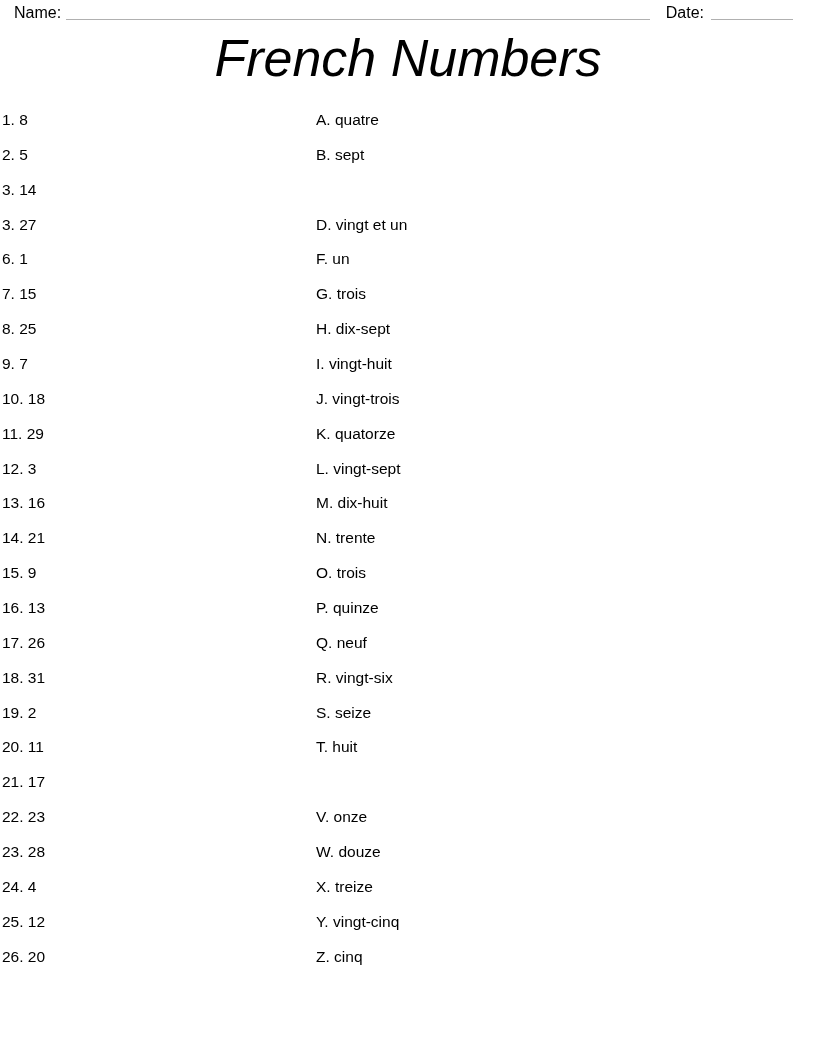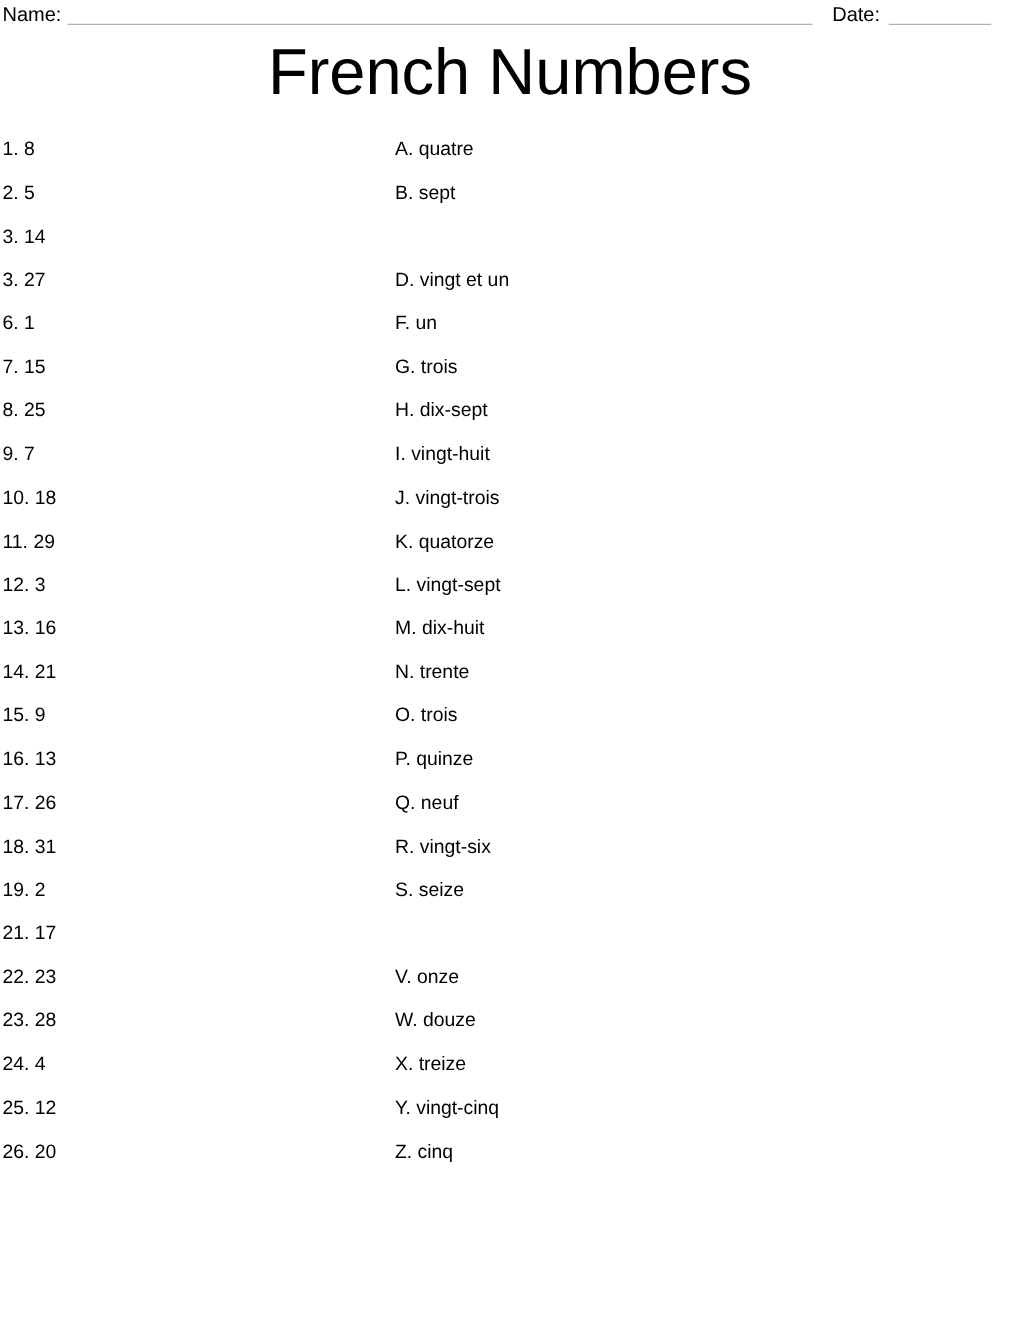--- a/index.html
+++ b/index.html
@@ -16,20 +16,21 @@
     font-family: "Liberation Sans", sans-serif;
     overflow: hidden;
   }
   
   .topline {
     display: flex;
     align-items: flex-end;
     padding: 3px 23px 0 2px;
     font-size: 16px;
     line-height: 19px;
+    margin-left: 12px;
   }
   .writeline {
     border-bottom: 1px solid #b0b0b0;
     height: 16px;
   }
   .name-line {
     flex: 1 1 auto;
     margin: 0 16px 2px 5px;
   }
   .date-line {
@@ -37,20 +38,21 @@
     margin: 0 0 2px 7px;
   }
   
   .title {
     margin: 6px 0 0 0;
     font-size: 52px;
     font-weight: 400;
     line-height: 60px;
     text-align: center;
     letter-spacing: 0;
+    font-style: italic;
   }
   
   .list {
     position: absolute;
     top: 103px;
     left: 2px;
     right: 0;
     font-size: 15.5px;
   }
   .row {
@@ -147,20 +149,24 @@
       </div>
       <div class="row">
         <span class="q">18. 31</span>
         <span class="a">R. vingt-six</span>
       </div>
       <div class="row">
         <span class="q">19. 2</span>
         <span class="a">S. seize</span>
       </div>
       <div class="row">
+        <span class="q">20. 11</span>
+        <span class="a">T. huit</span>
+      </div>
+      <div class="row">
         <span class="q">21. 17</span>
       </div>
       <div class="row">
         <span class="q">22. 23</span>
         <span class="a">V. onze</span>
       </div>
       <div class="row">
         <span class="q">23. 28</span>
         <span class="a">W. douze</span>
       </div>

